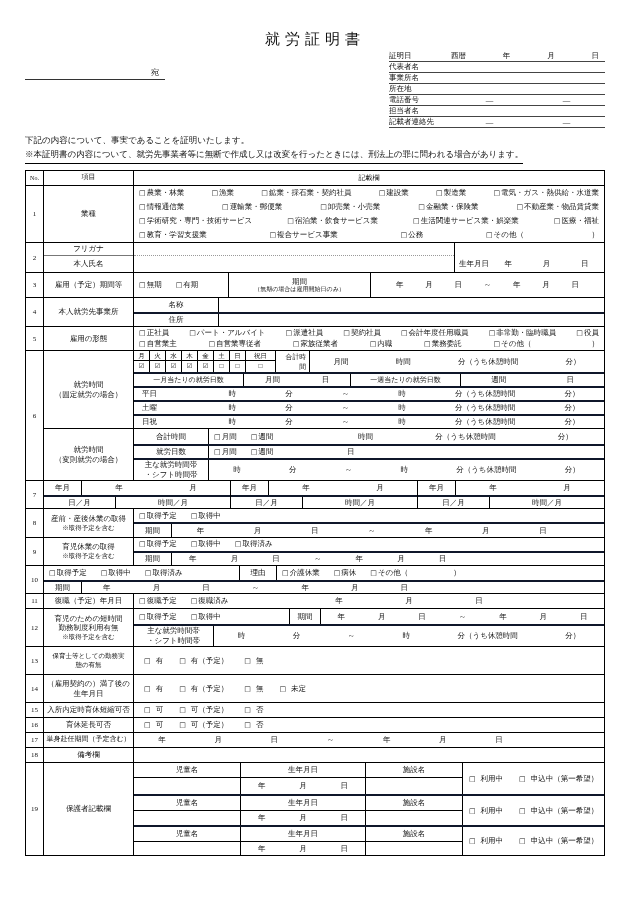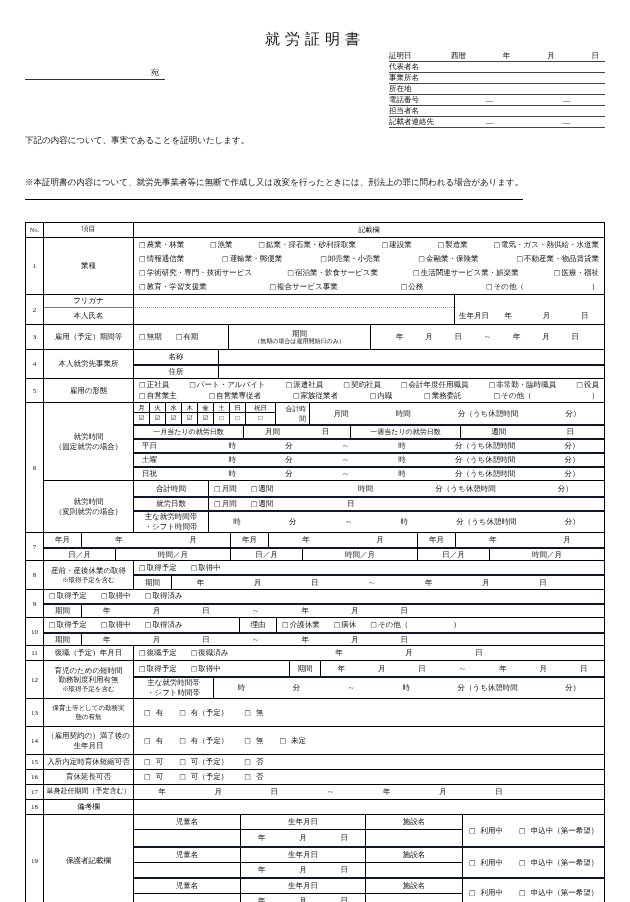--- a/index.html
+++ b/index.html
@@ -12,23 +12,23 @@
   .addr-line{width:140px;border-bottom:1px solid #333;text-align:right;
              padding:2px 6px 1px 0;margin-top:14px;font-size:8px;}
   .issuer{margin-left:auto;width:216px;font-size:7.5px;}
   .irow{display:flex;height:11px;align-items:flex-end;border-bottom:1px solid #444;}
   .irow .ilab{width:62px;white-space:nowrap;}
   .itoks{display:flex;flex:1;}
   .toks-between{justify-content:space-between;padding-right:6px;}
   .toks-around{justify-content:space-around;}
   .statement{font-size:8.5px;margin-top:7px;}
   .warning{font-size:8.5px;margin-top:2px;}
-  .warning span{display:inline-block;border-bottom:1px solid #000;padding-bottom:10px;margin-top:28px;}
+  .warning span{display:inline-block;border-bottom:1px solid #000;padding-bottom:2px;}
   
-  .tbl{border:1.6px solid #000;margin-top:22px;}
+  .tbl{border:1.6px solid #000;margin-top:6px;}
   .row{display:flex;border-top:1px solid #000;align-items:stretch;}
   .row.first{border-top:none;}
   *{box-sizing:border-box;}
   .c-no{width:18px;min-width:18px;border-right:1px solid #000;display:flex;
         align-items:center;justify-content:center;font-size:7px;}
   .c-item{width:90px;min-width:90px;border-right:1px solid #000;display:flex;
           flex-direction:column;align-items:center;justify-content:center;
           text-align:center;line-height:1.3;padding:0 1px;}
   .c-entry{flex:1;min-width:0;display:flex;flex-direction:column;}
   .hcell{display:flex;align-items:center;justify-content:center;}
@@ -126,21 +126,21 @@
             <span class="chk">
               <span class="cbox">□</span>
               <span>農業・林業</span>
             </span>
             <span class="chk">
               <span class="cbox">□</span>
               <span>漁業</span>
             </span>
             <span class="chk">
               <span class="cbox">□</span>
-              <span>鉱業・採石業・砂利採取業</span>
+              <span>鉱業・採石業・契約社員</span>
             </span>
             <span class="chk">
               <span class="cbox">□</span>
               <span>建設業</span>
             </span>
             <span class="chk">
               <span class="cbox">□</span>
               <span>製造業</span>
             </span>
             <span class="chk">
@@ -569,20 +569,24 @@
               <span class="tok">年</span>
               <span class="tok">月</span>
               <span class="tok">日</span>
             </div>
         </div>
       </div>
     </div>
 
     <div class="row" style="height:28px">
       <div class="c-no">9</div>
+      <div class="c-item">
+        <div>育児休業の取得</div>
+        <div class="fs65">※取得予定を含む</div>
+      </div>
       <div class="c-entry">
         <div class="chkline gap14" style="height:14px">
             <span class="chk">
               <span class="cbox">□</span>
               <span>取得予定</span>
             </span>
             <span class="chk">
               <span class="cbox">□</span>
               <span>取得中</span>
             </span>

